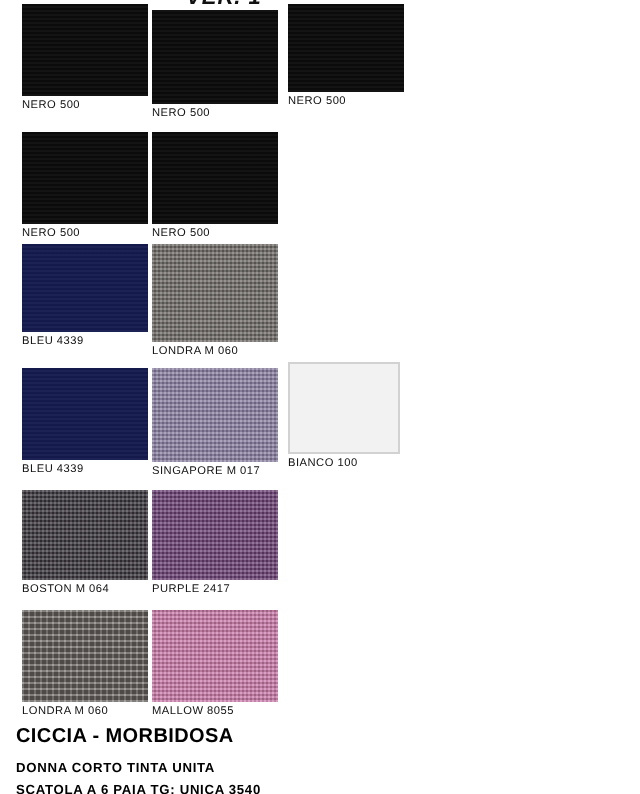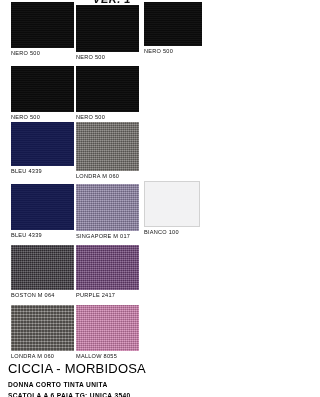--- a/index.html
+++ b/index.html
@@ -107,22 +107,22 @@
   }
 
   
   .product-block {
     position: absolute;
     left: 8px;
     top: 360px;
     width: 290px;
   }
   .product-title {
-    font-size: 13px;
-    font-weight: normal;
+    font-size: 10px;
+    font-weight: bold;
     line-height: 18px;
     letter-spacing: 0.2px;
     color: #000;
     white-space: nowrap;
   }
   .product-sub {
     font-size: 6.6px;
     font-weight: bold;
     line-height: 10px;
     letter-spacing: 0.35px;

